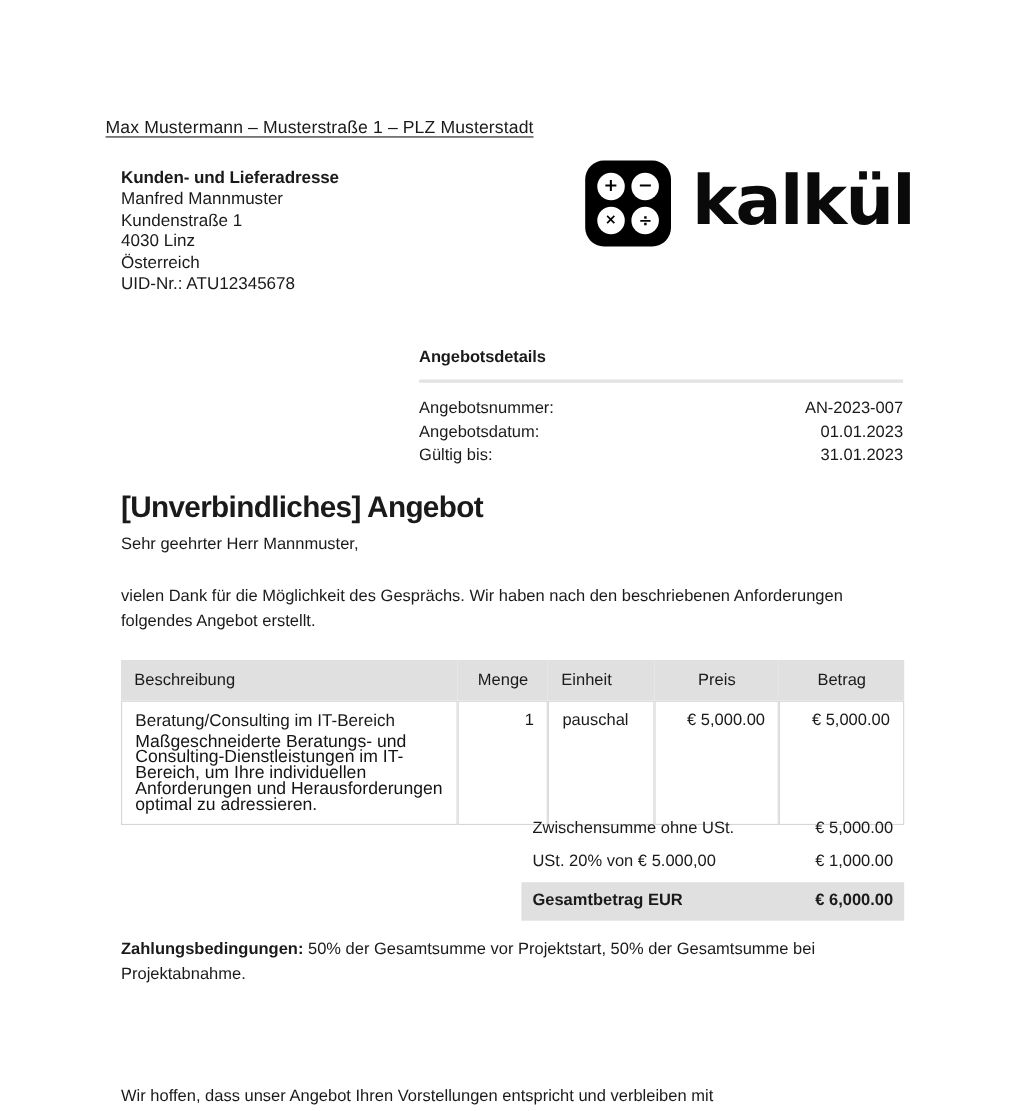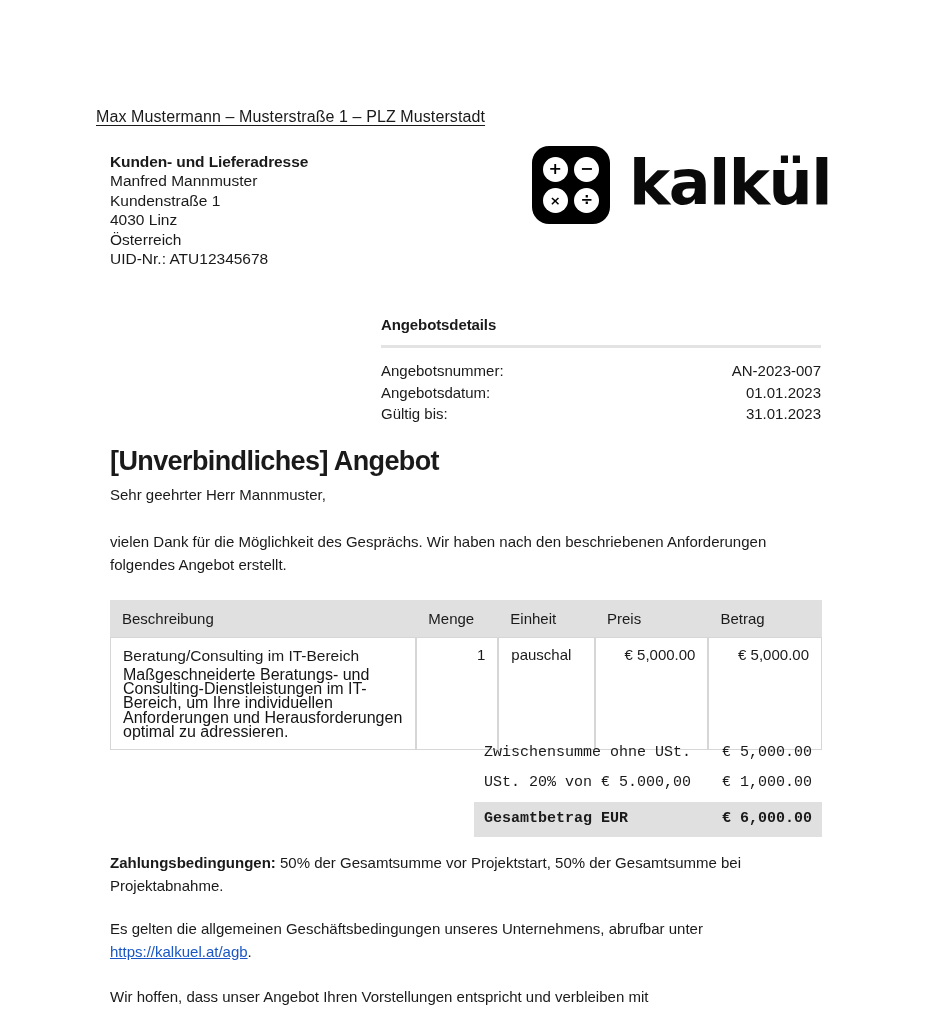--- a/index.html
+++ b/index.html
@@ -158,21 +158,21 @@
     width: 712px;
     border-collapse: separate;
     border-spacing: 0;
     font-size: 15px;
   }
   .items thead th {
     background: #e0e0e0;
     font-weight: normal;
     font-size: 15px;
     padding: 10px 12px;
-    text-align: left;
+    text-align: center;
     white-space: nowrap;
   }
   .items thead th.left { text-align: left; }
   .items tbody td {
     border: 1px solid #d6d6d6;
     padding: 8px 12px 10px 12px;
     vertical-align: top;
     text-align: right;
     background: #ffffff;
   }
@@ -193,21 +193,20 @@
   .col-price { width: 104px; }
   .col-sum   { width: 104px; }
 
   
   .totals {
     position: absolute;
     left: 474px;
     top: 738px;
     width: 348px;
     font-size: 15px;
-    font-family: Liberation Mono, monospace;
   }
   .tot-row {
     display: flex;
     justify-content: space-between;
     padding: 5px 10px 5px 10px;
     line-height: 20px;
   }
   .tot-row.grand {
     background: #e0e0e0;
     font-weight: bold;
@@ -330,19 +329,16 @@
     <div class="tot-row grand">
       <span>Gesamtbetrag EUR</span>
       <span>€ 6,000.00</span>
     </div>
   </div>
 
   <div class="terms">
     <b>Zahlungsbedingungen:</b><span> 50% der Gesamtsumme vor Projektstart, 50% der Gesamtsumme bei Projektabnahme.</span>
   </div>
 
-  <div class="agb">
-    <span>Es gelten die allgemeinen Geschäftsbedingungen unseres Unternehmens, abrufbar unter </span><a href="#">https://kalkuel.at/agb</a><span>.</span>
-  </div>
 
   <div class="closing">Wir hoffen, dass unser Angebot Ihren Vorstellungen entspricht und verbleiben mit</div>
 
 </div>
 
 </body></html>

